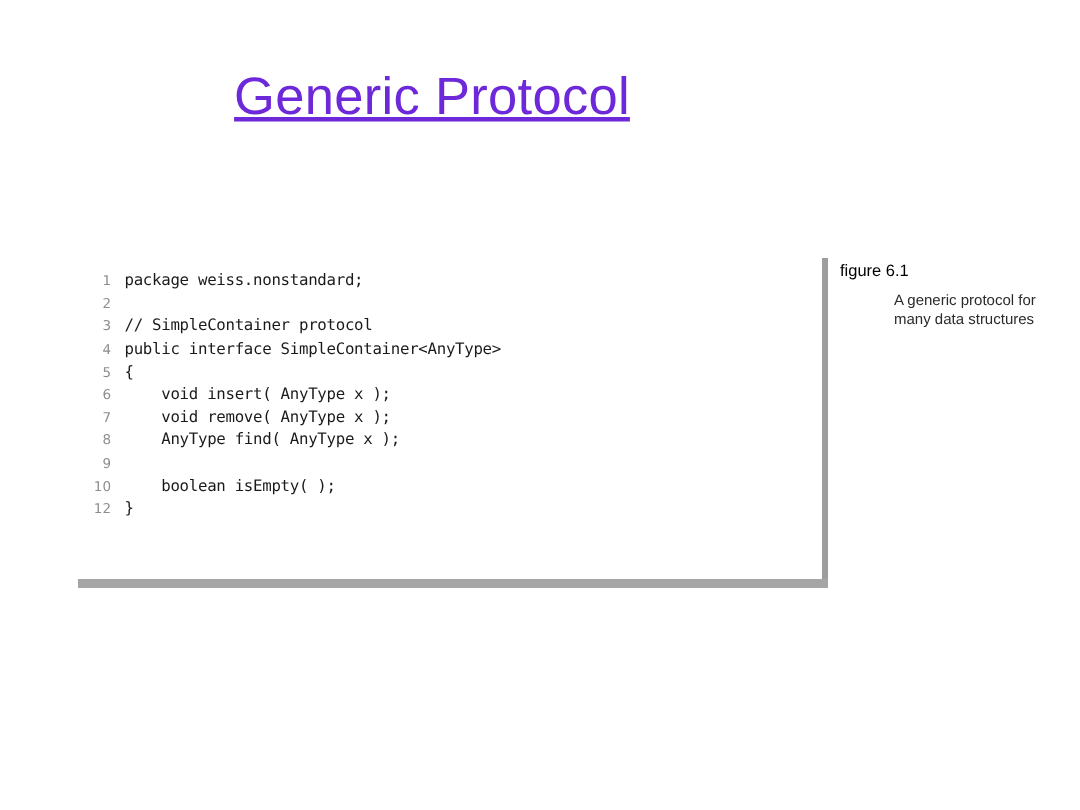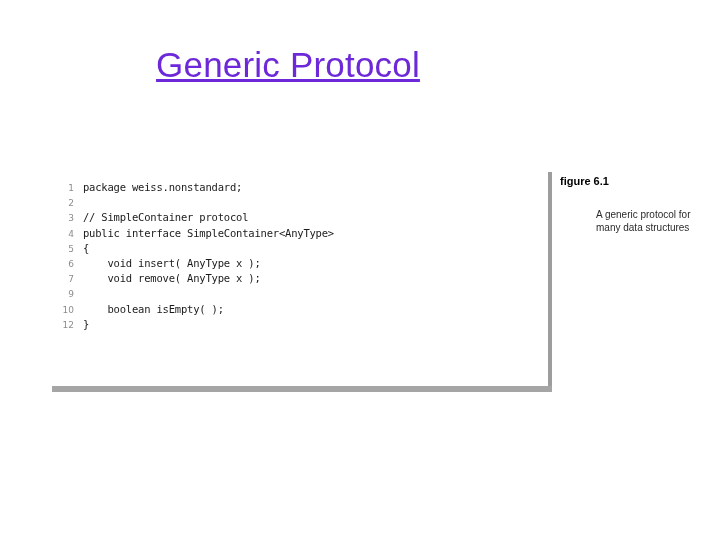--- a/index.html
+++ b/index.html
@@ -101,24 +101,24 @@
   
   #figure-caption {
     position: absolute;
     left: 560px;
     top: 174px;
     width: 138px;
   }
   #figure-caption-label {
     font-family: "Liberation Sans", sans-serif;
     font-size: 11px;
-    font-weight: bold;
+    font-weight: normal;
     color: #000000;
     line-height: 14px;
-    margin-bottom: 21px;
+    margin-bottom: 7px;
     white-space: nowrap;
   }
   #figure-caption-text {
     font-family: "Liberation Sans", sans-serif;
     font-size: 10px;
     font-weight: 400;
     color: #2b2b2b;
     line-height: 12.5px;
     margin-left: 36px;
   }
@@ -133,20 +133,21 @@
   <div id="figure-shadow-bottom"></div>
   <div id="code-panel">
     <div id="code-listing">
         <span class="code-line"><span class="line-no">1</span><span class="code-text">package weiss.nonstandard;</span></span>
         <span class="code-line"><span class="line-no">2</span><span class="code-text"></span></span>
         <span class="code-line"><span class="line-no">3</span><span class="code-text">// SimpleContainer protocol</span></span>
         <span class="code-line"><span class="line-no">4</span><span class="code-text">public interface SimpleContainer&lt;AnyType&gt;</span></span>
         <span class="code-line"><span class="line-no">5</span><span class="code-text">{</span></span>
         <span class="code-line"><span class="line-no">6</span><span class="code-text">    void insert( AnyType x );</span></span>
         <span class="code-line"><span class="line-no">7</span><span class="code-text">    void remove( AnyType x );</span></span>
+        <span class="code-line"><span class="line-no">8</span><span class="code-text">    AnyType find( AnyType x );</span></span>
         <span class="code-line"><span class="line-no">9</span><span class="code-text"></span></span>
         <span class="code-line"><span class="line-no">10</span><span class="code-text">    boolean isEmpty( );</span></span>
         <span class="code-line"><span class="line-no">12</span><span class="code-text">}</span></span>
       </div>
   </div>
 </div>
 
 <div id="figure-caption">
   <div id="figure-caption-label">figure 6.1</div>
   <div id="figure-caption-text">

